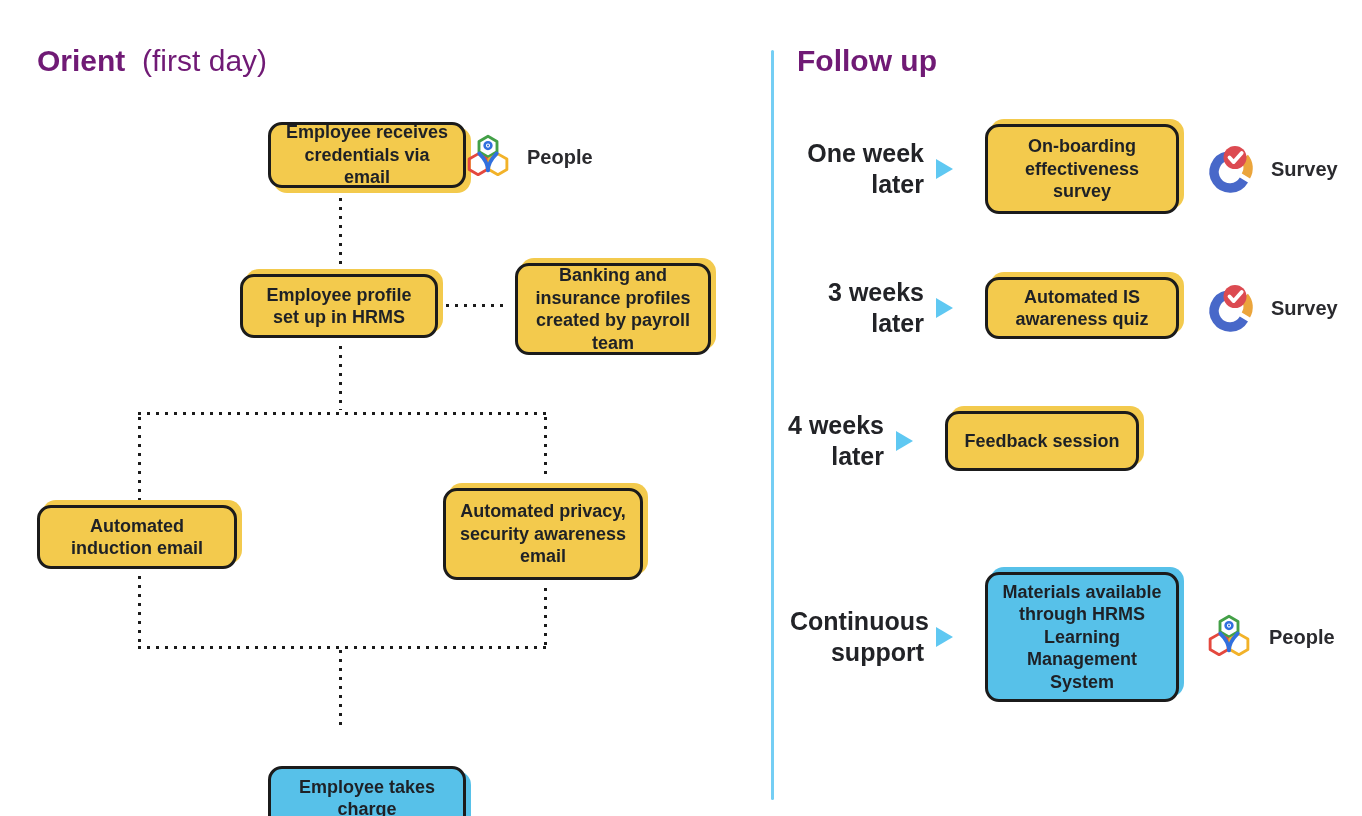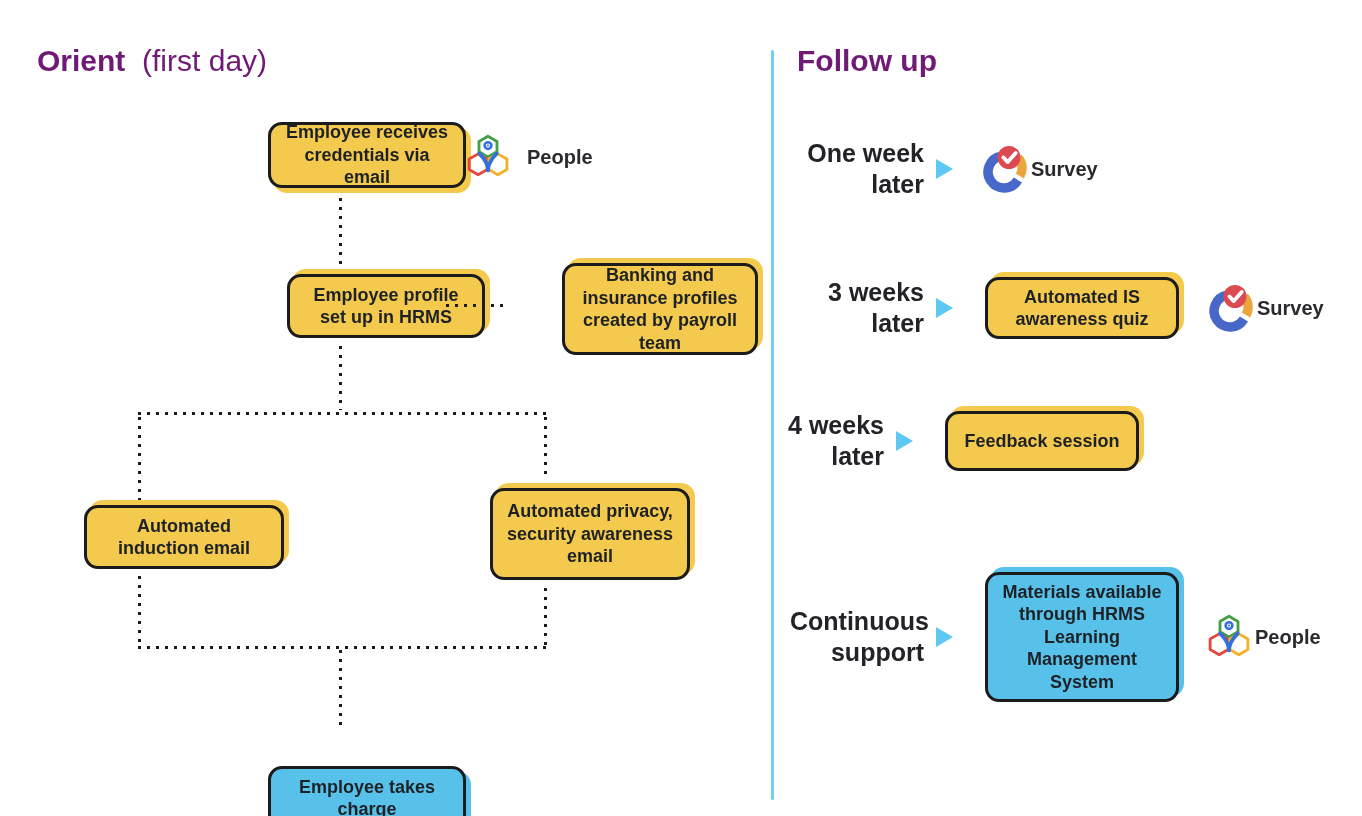--- a/index.html
+++ b/index.html
@@ -17,35 +17,35 @@
   }
   .section-title{position:absolute;font-size:30px;line-height:1.1;color:#701a75;white-space:nowrap;}
   .section-title .b{font-weight:700;}
   .section-title .light{font-weight:400;}
   .node{
     position:absolute;display:flex;align-items:center;justify-content:center;text-align:center;
     background:var(--yellow);border:3px solid var(--outline);border-radius:14px;
     font-weight:700;font-size:18px;line-height:1.25;color:var(--text);
     padding:4px 10px;box-sizing:border-box;
   }
-  .sh-up{box-shadow:5px -5px 0 0 var(--yellow);margin-left:47px;}
+  .sh-up{box-shadow:5px -5px 0 0 var(--yellow);}
   .sh-down{box-shadow:5px 5px 0 0 var(--yellow);margin-left:28px;}
   .node.blue{background:var(--blue);}
   .node.blue.sh-up{box-shadow:5px -5px 0 0 var(--blue);}
   .node.blue.sh-down{box-shadow:5px 5px 0 0 var(--blue);}
   .dot-v{position:absolute;width:3px;background-image:repeating-linear-gradient(to bottom,var(--outline) 0 3px,transparent 3px 9px);}
   .dot-h{position:absolute;height:3px;background-image:repeating-linear-gradient(to right,var(--outline) 0 3px,transparent 3px 9px);}
   .appbadge{position:absolute;display:flex;align-items:center;gap:13px;}
   .applabel{font-weight:700;font-size:20px;color:#2a2a2e;white-space:nowrap;}
   .divider{position:absolute;width:3px;background:var(--divider);border-radius:2px;}
   .frow{position:absolute;display:flex;align-items:center;}
   .when{width:134px;text-align:right;font-weight:700;font-size:25px;line-height:1.25;color:#222327;}
   .tri{width:0;height:0;border-top:10px solid transparent;border-bottom:10px solid transparent;border-left:17px solid var(--lblue);margin-left:12px;}
   .frow .node{position:static;width:194px;height:100%;margin-left:32px;flex:none;}
-  .frow .appwrap{display:flex;align-items:center;gap:0;margin-left:24px;}
+  .frow .appwrap{display:flex;align-items:center;gap:14px;margin-left:24px;}
   svg{display:block;}
 </style>
 </head>
 <body>
 
 <div class="canvas">
 
   <div class="section-title" style="left:37px;top:44px;">
     <span class="b">Orient</span>
     <span class="light">&nbsp;<span>(first day)</span></span>
@@ -107,20 +107,23 @@
 
   <div class="divider" style="left:771px;top:50px;height:750px;"></div>
 
   <div class="section-title" style="left:797px;top:44px;">
     <span class="b">Follow up</span>
   </div>
 
   <div class="frow" style="left:790px;top:124px;height:90px;width:560px;">
     <div class="when">One week later</div>
     <div class="tri"></div>
+    <div class="node sh-up">
+      <span>On-boarding effectiveness survey</span>
+    </div>
     <div class="appwrap">
       <span>
         <svg width="54" height="54" viewBox="0 0 54 54">
           <path d="M24.2,14.2 A16,16 0 1 0 40.9,38" fill="none" stroke="#4868C9" stroke-width="9.5"></path>
           <path d="M42.9,34 A16,16 0 0 0 41.3,15.7" fill="none" stroke="#EBA53C" stroke-width="9.5"></path>
           <circle cx="32" cy="15.5" r="11.5" fill="#DC4A51"></circle>
           <path d="M26.5,15.5 l4.2,4.6 l8,-9.2" fill="none" stroke="#ffffff" stroke-width="3.8" stroke-linecap="round" stroke-linejoin="round"></path>
         </svg>
       </span>
       <span class="applabel">Survey</span>

